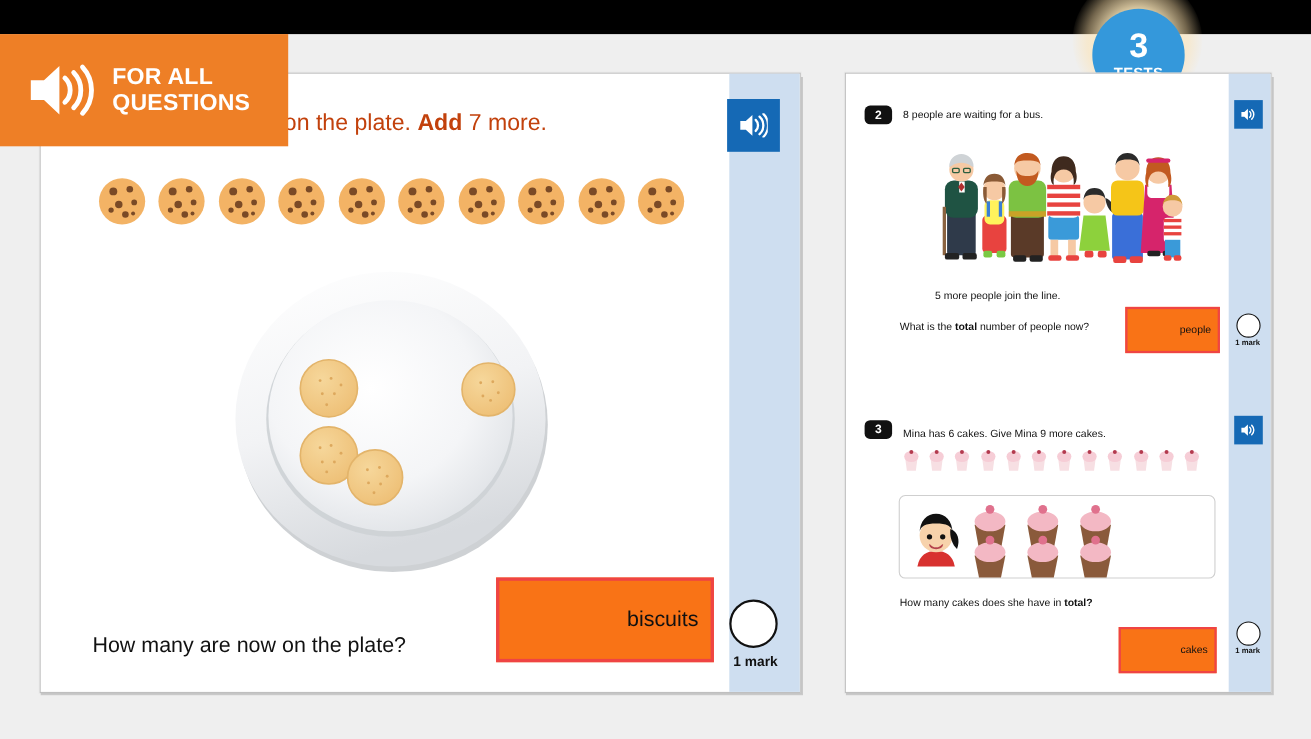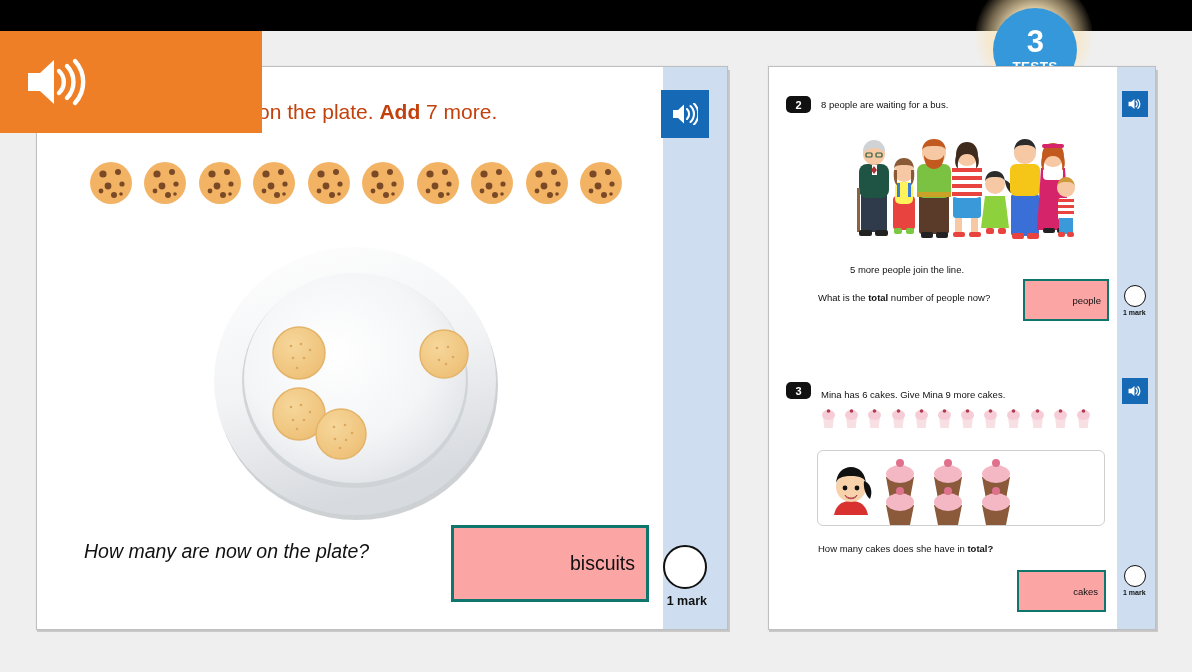--- a/index.html
+++ b/index.html
@@ -82,24 +82,24 @@
   .q1-text b{ font-weight:bold; }
 
   .cookie-row{
     position:absolute; left:88px; top:157px; width:536px; height:52px;
     display:flex; justify-content:space-between; align-items:center;
   }
 
   .plate-wrap{ position:absolute; left:205px; top:238px; width:300px; height:285px; }
 
   .q1-ask{
-    position:absolute; left:84px; top:540px; font-size:19.5px; color:#111;font-style:italic;
+    position:absolute; left:84px; top:576px; font-size:19.5px; color:#111;
   }
   .ansbox{
-    position:absolute; border:3px solid #0f766e; background:#fca5a5;
+    position:absolute; border:3px solid #ef4444; background:#f97316;
     display:flex; align-items:center; justify-content:flex-end;
   }
   .ansbox span{ color:#111; }
   .ansbox-l{ left:451px; top:525px; width:198px; height:77px; padding-right:11px; }
   .ansbox-l span{ font-size:19.5px; }
 
   
   .qnum{
     position:absolute; width:25px; height:17px; border-radius:5px;
     background:#111; color:#fff; font-size:11px; font-weight:bold;
@@ -618,13 +618,17 @@
   <div class="txt">1 mark</div>
 </div>
 
 <div class="banner">
   <svg width="62" height="50" viewBox="0 0 62 50">
     <path d="M2 16h12l14-13v44L14 34H2z" fill="#fff"></path>
     <path d="M33 14a15 15 0 0 1 0 22" stroke="#fff" stroke-width="4.4" fill="none" stroke-linecap="round"></path>
     <path d="M41 9a23 23 0 0 1 0 32" stroke="#fff" stroke-width="4.4" fill="none" stroke-linecap="round"></path>
     <path d="M49 4a31 31 0 0 1 0 42" stroke="#fff" stroke-width="4.4" fill="none" stroke-linecap="round"></path>
   </svg>
+  <div class="btxt">
+    <div>FOR ALL</div>
+    <div>QUESTIONS</div>
+  </div>
 </div>
 
 </body></html>

